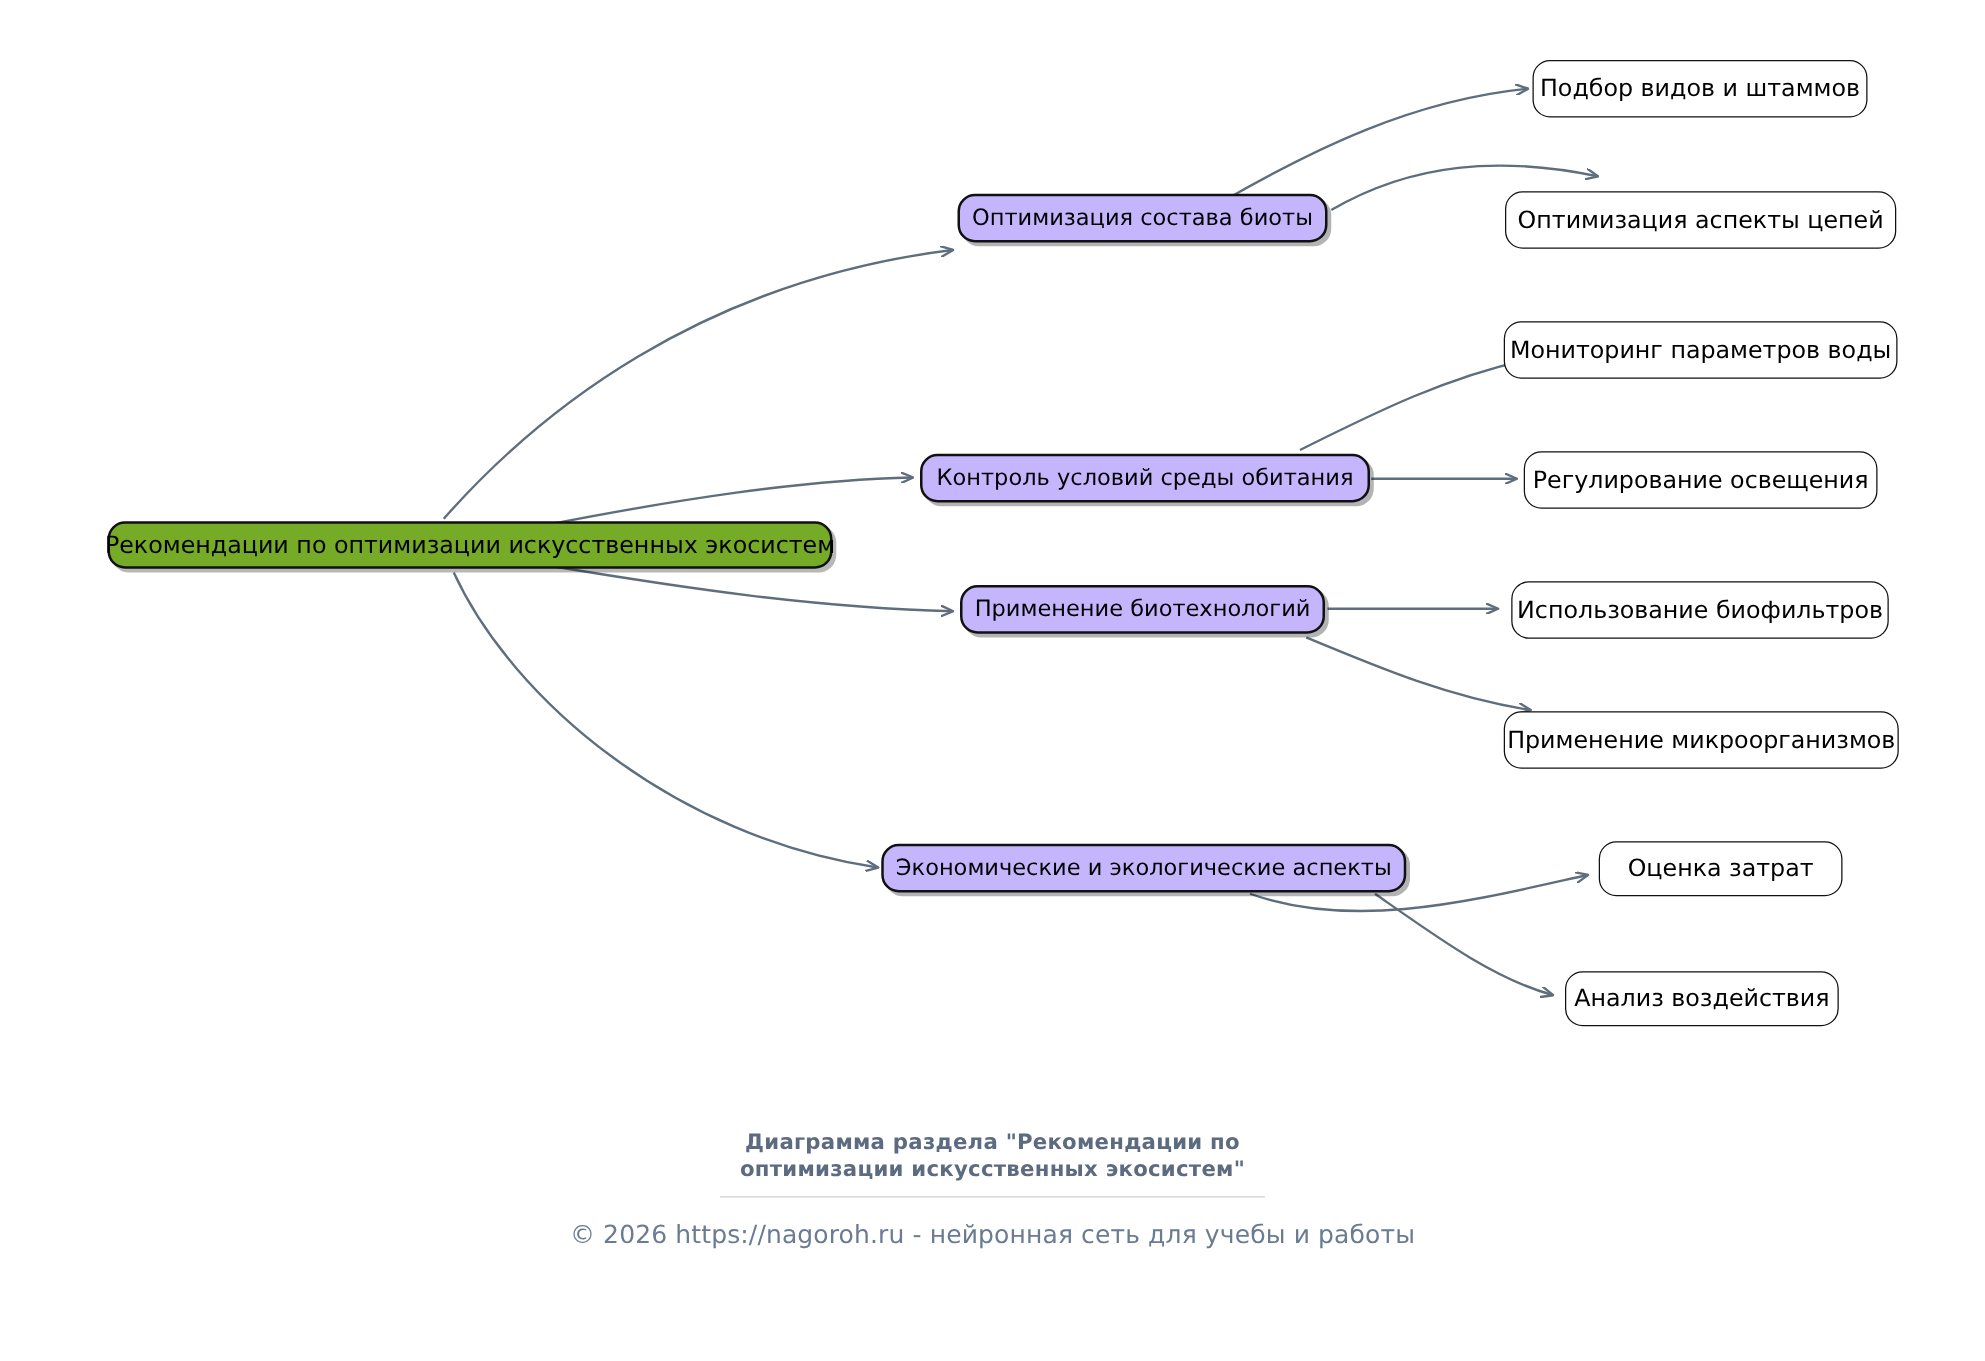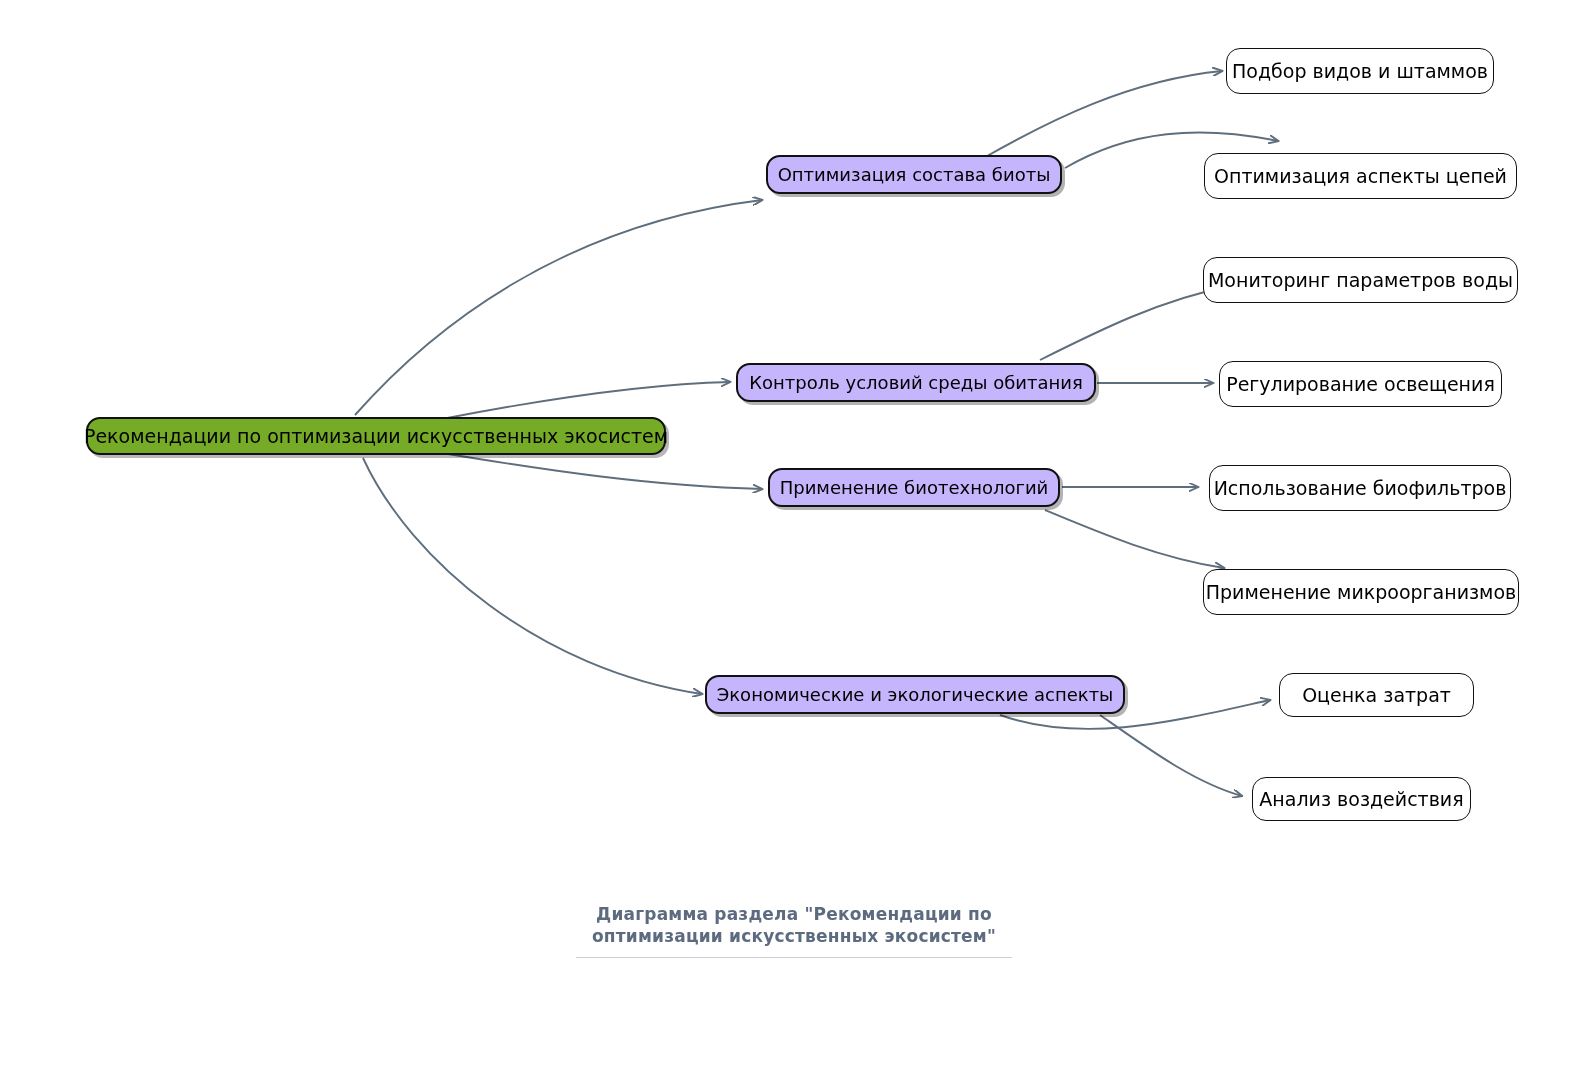--- a/index.html
+++ b/index.html
@@ -169,15 +169,16 @@
   <div class="node node-leaf" style="left:1252px; top:777px; width:219px; height:44px;">
     <span>Анализ воздействия</span>
   </div>
 
   <div id="footer" style="top:903px;">
     <div class="caption">
       <span>Диаграмма раздела "Рекомендации по</span>
       <span class="caption-line2">оптимизации искусственных экосистем"</span>
     </div>
     <div class="divider"></div>
+    <div class="copyright">© 2026 https://nagoroh.ru - нейронная сеть для учебы и работы</div>
   </div>
 
 </div>
 
 </body></html>

